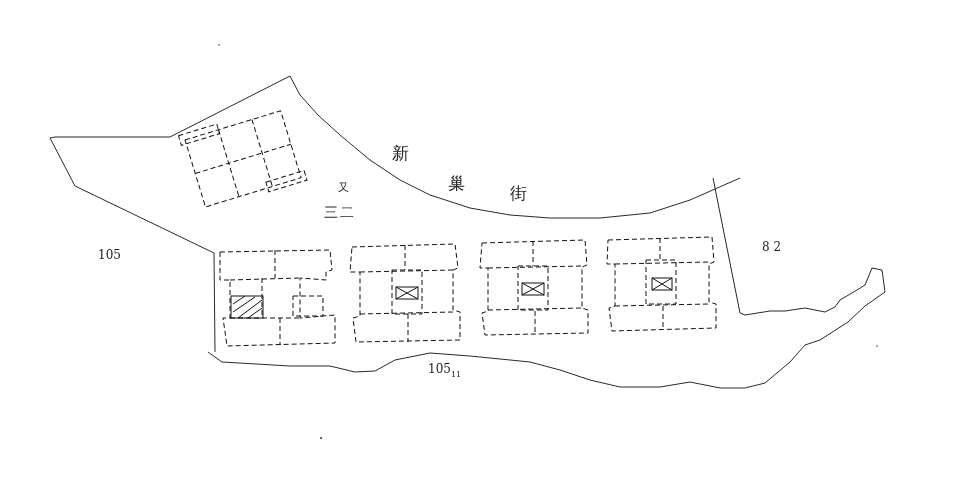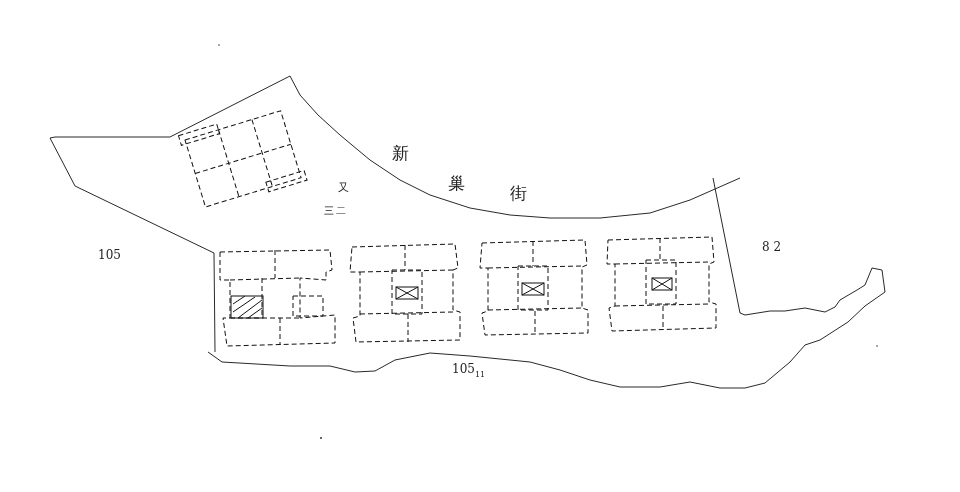--- a/index.html
+++ b/index.html
@@ -89,19 +89,19 @@
   <circle cx="219" cy="45" r="0.8" fill="#333"></circle>
   <circle cx="321" cy="438" r="1" fill="#333"></circle>
   <circle cx="877" cy="346" r="0.8" fill="#333"></circle>
 </svg>
 
 <div style="position:absolute;left:392px;top:142px;font-size:17px;font-family:'DejaVu Serif',serif;color:#222;">新</div>
 <div style="position:absolute;left:448px;top:172px;font-size:17px;font-family:'DejaVu Serif',serif;color:#222;">巢</div>
 <div style="position:absolute;left:510px;top:182px;font-size:17px;font-family:'DejaVu Serif',serif;color:#222;">街</div>
 
 <div style="position:absolute;left:338px;top:180px;font-size:11px;font-family:'DejaVu Serif',serif;color:#222;">又</div>
-<div style="position:absolute;left:324px;top:204px;font-size:10px;font-family:'DejaVu Serif',serif;color:#222;letter-spacing:2px;">三二</div>
+<div style="position:absolute;left:324px;top:204px;font-size:14px;font-family:'DejaVu Serif',serif;color:#222;letter-spacing:2px;">三二</div>
 
 <div style="position:absolute;left:98px;top:248px;font-size:12px;font-family:'DejaVu Serif',serif;color:#222;">105</div>
 <div style="position:absolute;left:762px;top:240px;font-size:12px;font-family:'DejaVu Serif',serif;color:#222;">8 2</div>
-<div style="position:absolute;left:452px;top:362px;font-size:12px;font-family:'DejaVu Serif',serif;color:#222;">
+<div style="position:absolute;left:428px;top:362px;font-size:12px;font-family:'DejaVu Serif',serif;color:#222;">
   <span>105</span><span style="font-size:8px;vertical-align:-4px;">11</span>
 </div>
 
 </body></html>

